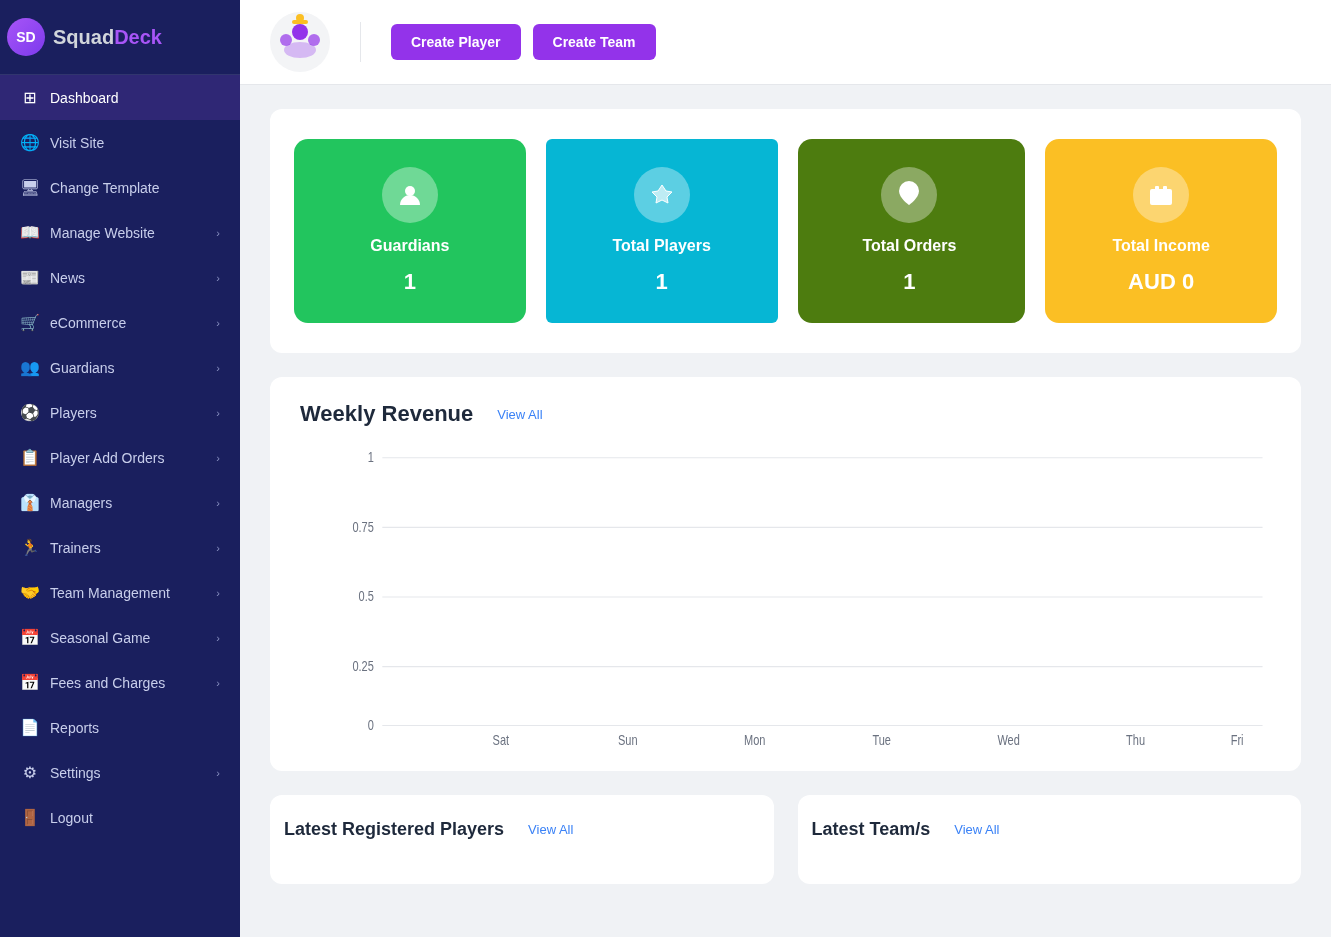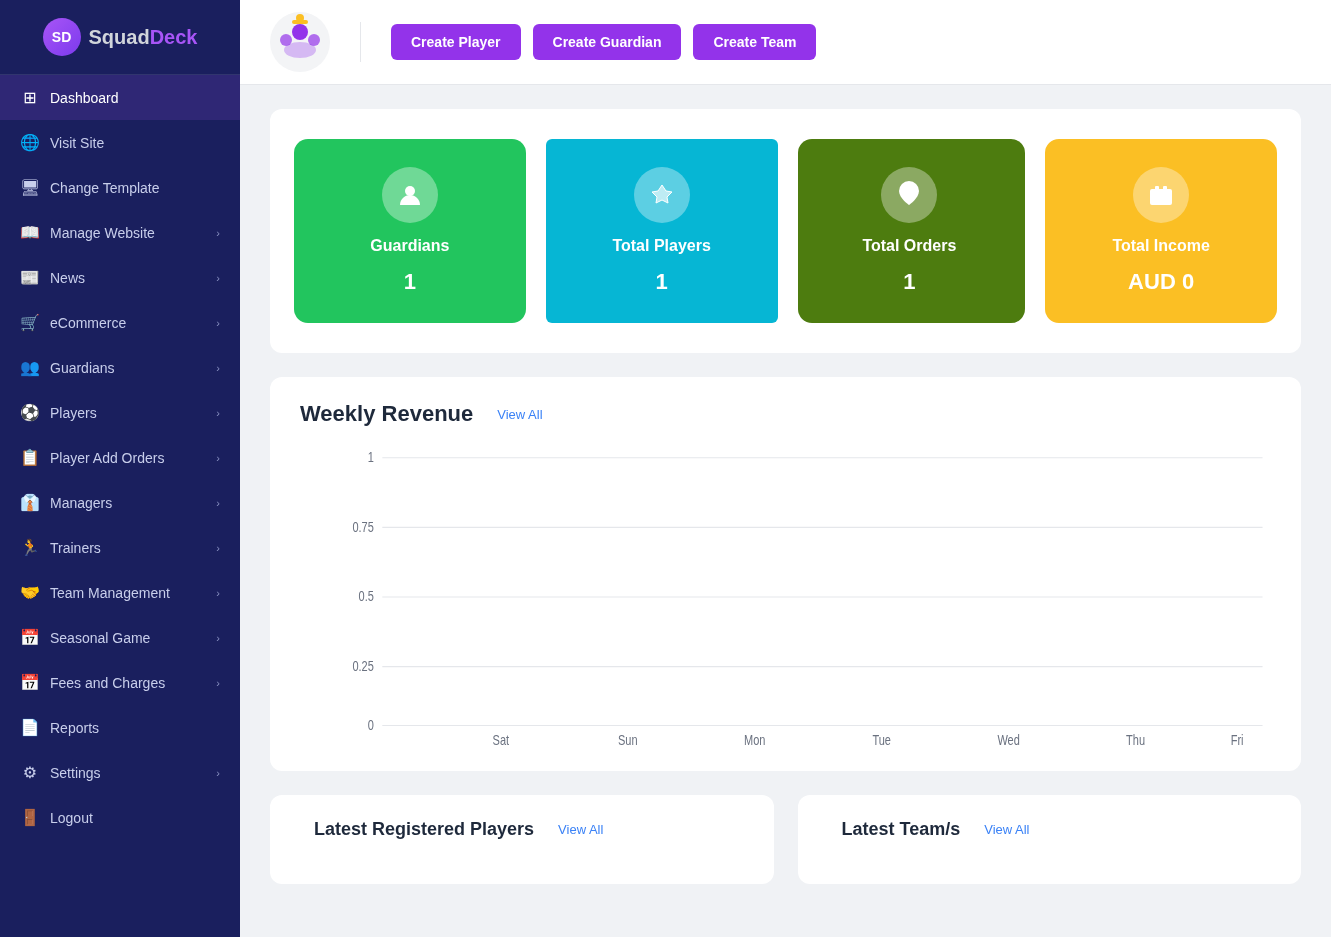--- a/index.html
+++ b/index.html
@@ -10,26 +10,25 @@
       width: 240px;
       min-width: 240px;
       background: #1a1f5e;
       color: #fff;
       display: flex;
       flex-direction: column;
       height: 100vh;
       overflow-y: auto;
     }
     #sidebar-logo {
-      padding: 18px 16px;
+      padding: 18px 7px;
       display: flex;
       align-items: center;
       gap: 8px;
       border-bottom: 1px solid rgba(255,255,255,0.1);
-      justify-content: center;
     }
     .logo-icon {
       width: 38px; height: 38px;
       background: linear-gradient(135deg, #a855f7, #7c3aed);
       border-radius: 50%;
       display: flex; align-items: center; justify-content: center;
       font-weight: bold; font-size: 14px; color: #fff;
     }
     .logo-text { font-size: 20px; font-weight: 700; }
     .logo-squad { color: #d1d5db; }
@@ -154,21 +153,21 @@
     }
     .chart-svg { width: 100%; height: 100%; }
 
     
     .bottom-sections {
       display: flex; gap: 24px;
     }
     .bottom-card {
       background: #fff;
       border-radius: 12px;
-      padding: 24px 44px;
+      padding: 24px 14px;
       flex: 1;
     }
     .bottom-card-title { font-size: 18px; font-weight: 700; color: #1e293b; }
   </style>
 </head>
 <body>
 
 <nav id="sidebar">
   <div id="sidebar-logo">
     <div class="logo-icon">SD</div>
@@ -309,21 +308,20 @@
         <circle cx="30" cy="20" r="8" fill="#9333ea"></circle>
         <circle cx="16" cy="28" r="6" fill="#9333ea" opacity="0.7"></circle>
         <circle cx="44" cy="28" r="6" fill="#9333ea" opacity="0.7"></circle>
         <rect x="22" y="8" width="16" height="4" rx="2" fill="#fbbf24"></rect>
         <circle cx="30" cy="6" r="4" fill="#fbbf24"></circle>
       </svg>
     </div>
     <div class="topbar-divider"></div>
     <div class="topbar-buttons">
       <button class="btn-primary">Create Player</button>
-      <button class="btn-primary">Create Guardian</button>
       <button class="btn-primary">Create Team</button>
     </div>
   </div>
 
   <div id="content">
 
     <div class="stats-container" id="stats-container">
         <div class="stat-card green">
     <div class="stat-icon-circle">
       <svg width="28" height="28" viewBox="0 0 28 28" fill="white">

